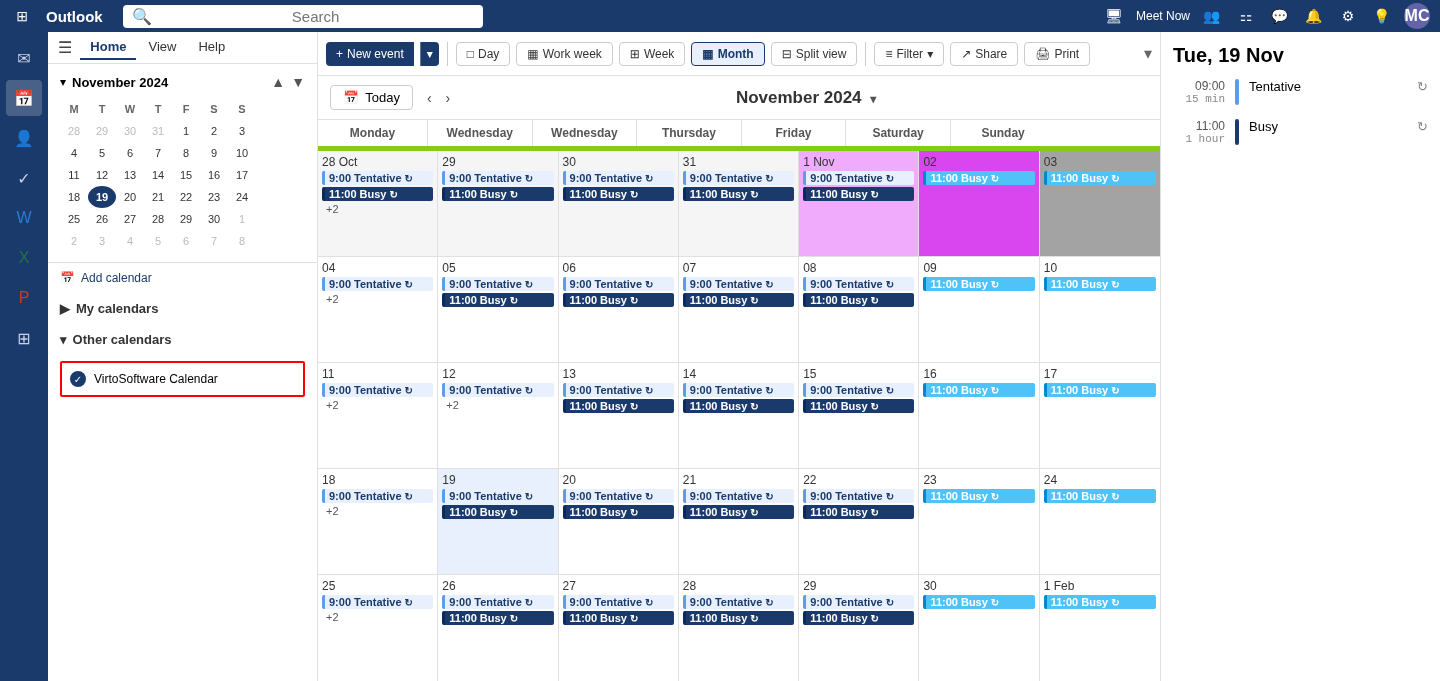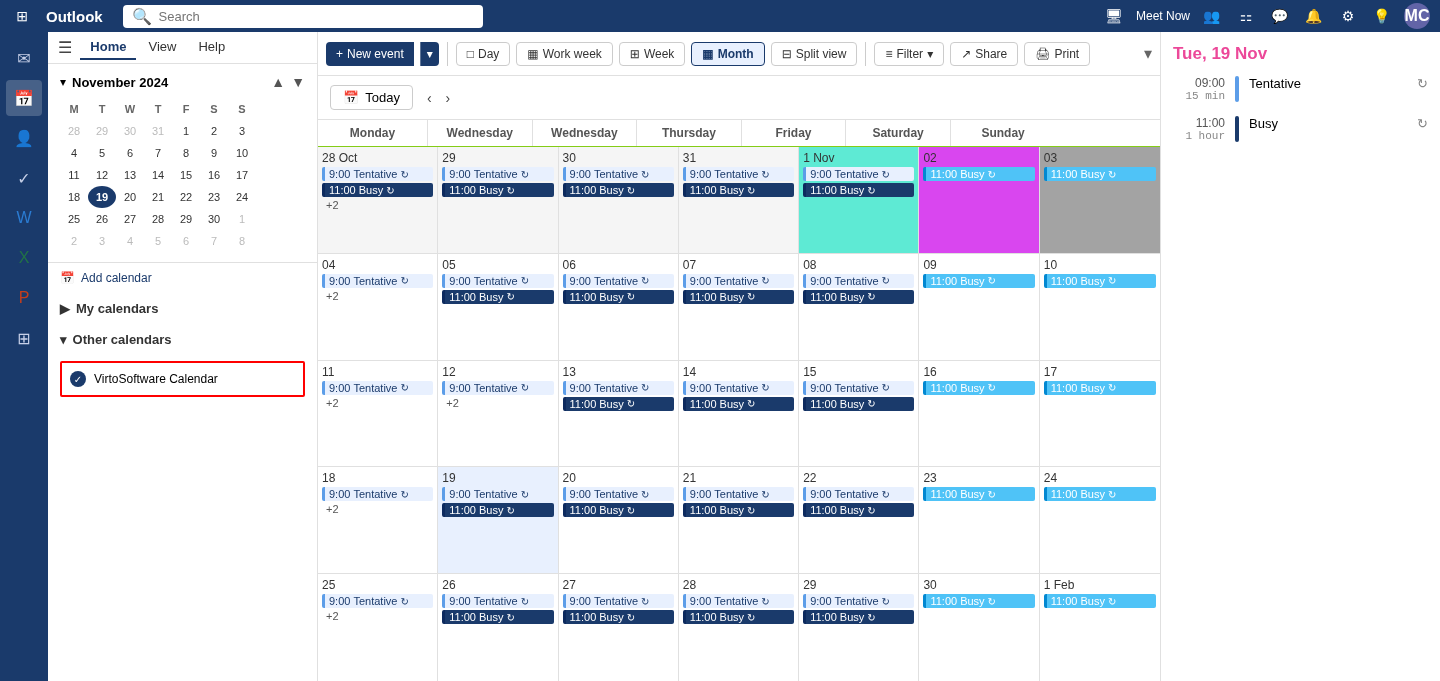--- a/index.html
+++ b/index.html
@@ -2,21 +2,21 @@
 <html><head>
   <meta charset="utf-8">
   <style>
     * { box-sizing: border-box; margin: 0; padding: 0; }
     body { font-family: 'Segoe UI', sans-serif; background: #fff; overflow: hidden; width: 1440px; height: 681px; display: flex; flex-direction: column; }
 
     
     .topbar { background: #1a3a6b; height: 32px; display: flex; align-items: center; padding: 0 10px; gap: 12px; flex-shrink: 0; }
     .topbar-logo { color: #fff; font-size: 15px; font-weight: 600; margin-right: 8px; }
     .topbar-search { background: #fff; border-radius: 4px; display: flex; align-items: center; padding: 2px 10px; width: 360px; gap: 6px; }
-    .topbar-search input { border: none; outline: none; font-size: 13px; width: 100%; }
+    .topbar-search input { border: none; outline: none; font-size: 15px; width: 100%; text-align: center; }
     .topbar-icons { margin-left: auto; display: flex; align-items: center; gap: 10px; color: #fff; font-size: 13px; }
     .topbar-icon { width: 24px; height: 24px; display: flex; align-items: center; justify-content: center; color: #fff; font-size: 14px; cursor: pointer; }
     .topbar-avatar { width: 26px; height: 26px; border-radius: 50%; background: #6264a7; color: #fff; display: flex; align-items: center; justify-content: center; font-size: 16px; font-weight: 600; }
     .meet-now { color: #fff; font-size: 12px; display: flex; align-items: center; gap: 4px; }
 
     
     .main-layout { display: flex; flex: 1; overflow: hidden; }
     .icon-sidebar { width: 48px; background: #1a3a6b; display: flex; flex-direction: column; align-items: center; padding-top: 8px; gap: 4px; flex-shrink: 0; }
     .icon-sidebar .si { width: 36px; height: 36px; display: flex; align-items: center; justify-content: center; color: #c7d0e8; font-size: 16px; border-radius: 4px; cursor: pointer; }
 
@@ -67,36 +67,36 @@
     .cal-main { flex: 1; display: flex; flex-direction: column; overflow: hidden; }
     .cal-nav { height: 44px; background: #fff; border-bottom: 1px solid #e0e0e0; display: flex; align-items: center; padding: 0 12px; gap: 8px; }
     .cal-nav-today { border: 1px solid #ccc; border-radius: 4px; padding: 4px 12px; font-size: 13px; cursor: pointer; display: flex; align-items: center; gap: 6px; }
     .cal-nav-arrows { display: flex; gap: 2px; }
     .cal-nav-arrow { font-size: 14px; cursor: pointer; color: #444; padding: 4px 6px; }
     .cal-nav-title { font-size: 17px; font-weight: 600; color: #333; flex: 1; text-align: center; }
     .cal-nav-title-caret { font-size: 12px; color: #555; margin-left: 4px; }
 
     
     .cal-grid { flex: 1; display: flex; flex-direction: column; overflow: hidden; }
-    .cal-grid-header { display: grid; grid-template-columns: 110px repeat(7, 1fr); background: #fff; border-bottom: 1px solid #84cc16; flex-shrink: 0; }
+    .cal-grid-header { display: grid; grid-template-columns: 110px repeat(7, 1fr); background: #fff; border-bottom: 5px solid #84cc16; flex-shrink: 0; }
     .cal-grid-header .day-name { text-align: center; font-size: 12px; font-weight: 600; color: #555; padding: 6px 0; border-right: 1px solid #e0e0e0; }
 
     .cal-day-cell { border-right: 1px solid #e0e0e0; border-bottom: 1px solid #e0e0e0; padding: 4px; min-height: 98px; font-size: 12px; overflow: hidden; position: relative; }
     .cal-day-num { font-size: 12px; color: #333; margin-bottom: 2px; }
 
-    .cal-event { border-radius: 2px; padding: 1px 4px; margin-bottom: 2px; font-size: 11px; display: flex; align-items: center; gap: 3px; white-space: nowrap; overflow: hidden; }
+    .cal-event { border-radius: 2px; padding: 1px 4px; margin-bottom: 2px; font-size: 11px; display: flex; align-items: center; gap: 3px; white-space: nowrap; overflow: hidden; font-weight: bold; }
     .cal-event.tentative { background: #e8f0fe; color: #1a3a6b; border-left: 3px solid #5c9de8; }
     .cal-event.busy { background: #1a3a6b; color: #fff; border-left: 3px solid #0d2a5e; }
     .cal-event.busy-sat { background: #4fc3f7; color: #fff; border-left: 3px solid #0288d1; }
     .event-recur { font-size: 10px; }
     .more-link { font-size: 11px; color: #555; margin-top: 1px; cursor: pointer; padding-left: 4px; }
 
     
     .right-panel { width: 280px; border-left: 1px solid #e0e0e0; background: #fff; display: flex; flex-direction: column; padding: 12px; flex-shrink: 0; }
-    .right-panel-date { font-size: 17px; font-weight: 600; color: #ec4899; margin-bottom: 12px; }
+    .right-panel-date { font-size: 20px; font-weight: 600; color: #000000; margin-bottom: 12px; }
     .agenda-item { display: flex; gap: 10px; margin-bottom: 14px; }
     .agenda-time { font-size: 12px; color: #555; width: 52px; text-align: right; flex-shrink: 0; }
     .agenda-time .sub { font-size: 11px; color: #888; font-family: Liberation Mono, monospace; }
     .agenda-bar { width: 4px; border-radius: 2px; flex-shrink: 0; }
     .agenda-bar.tentative { background: #5c9de8; }
     .agenda-bar.busy { background: #1a3a6b; }
     .agenda-info { flex: 1; }
     .agenda-title { font-size: 13px; font-weight: 500; }
     .agenda-recur { float: right; font-size: 13px; color: #888; }
   </style>
@@ -296,20 +296,24 @@
 
       <div class="cal-nav">
         <div class="cal-nav-today">
           <span>📅</span>
           <span>Today</span>
         </div>
         <div class="cal-nav-arrows">
           <span class="cal-nav-arrow">‹</span>
           <span class="cal-nav-arrow">›</span>
         </div>
+        <div class="cal-nav-title">
+          <span>November 2024</span>
+          <span class="cal-nav-title-caret">▾</span>
+        </div>
       </div>
 
       <div class="cal-grid">
         <div class="cal-grid-header">
           <div class="day-name">Monday</div>
           <div class="day-name">Wednesday</div>
           <div class="day-name">Wednesday</div>
           <div class="day-name">Thursday</div>
           <div class="day-name">Friday</div>
           <div class="day-name">Saturday</div>
@@ -364,21 +368,21 @@
                 <span>9:00</span>
                 <span>Tentative</span>
                 <span class="event-recur">↻</span>
               </div>
             <div class="cal-event busy">
                 <span>11:00</span>
                 <span>Busy</span>
                 <span class="event-recur">↻</span>
               </div>
           </div>
-          <div class="cal-day-cell" style="background:#5eead4;">
+          <div class="cal-day-cell" style="background:#f0abfc;">
             <div class="cal-day-num">1 Nov</div>
             <div class="cal-event tentative">
                 <span>9:00</span>
                 <span>Tentative</span>
                 <span class="event-recur">↻</span>
               </div>
             <div class="cal-event busy">
                 <span>11:00</span>
                 <span>Busy</span>
                 <span class="event-recur">↻</span>

